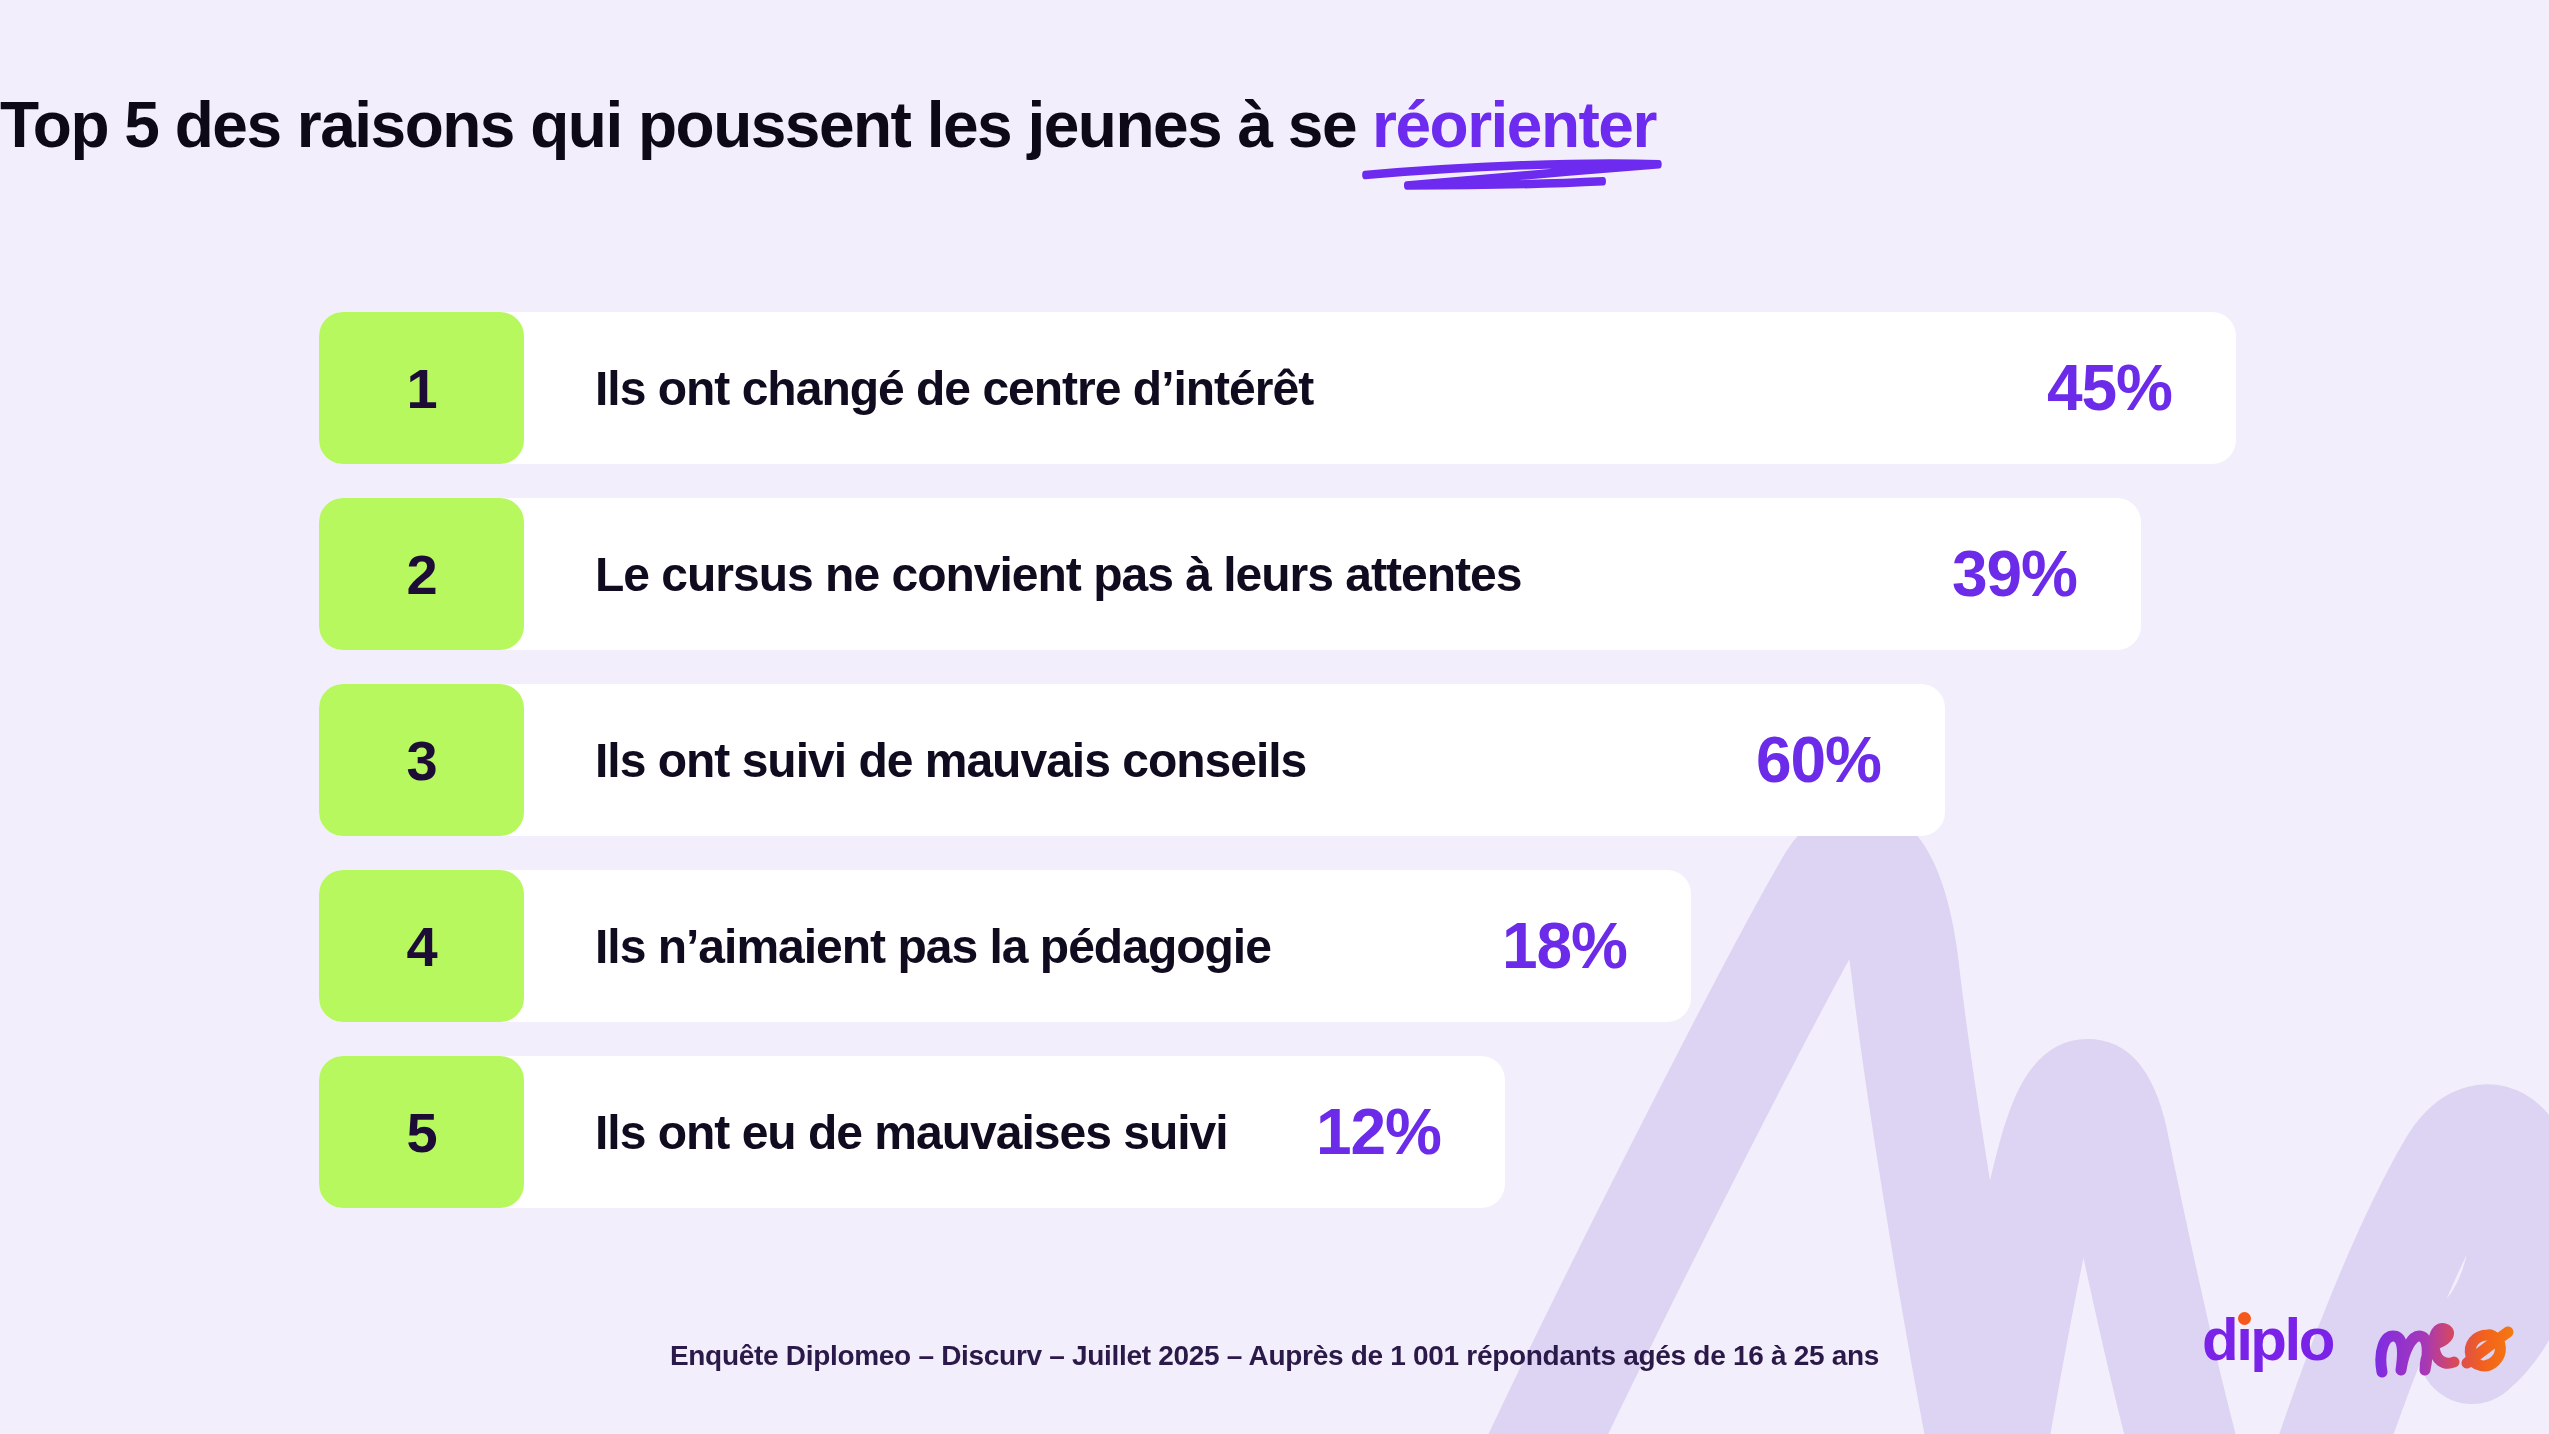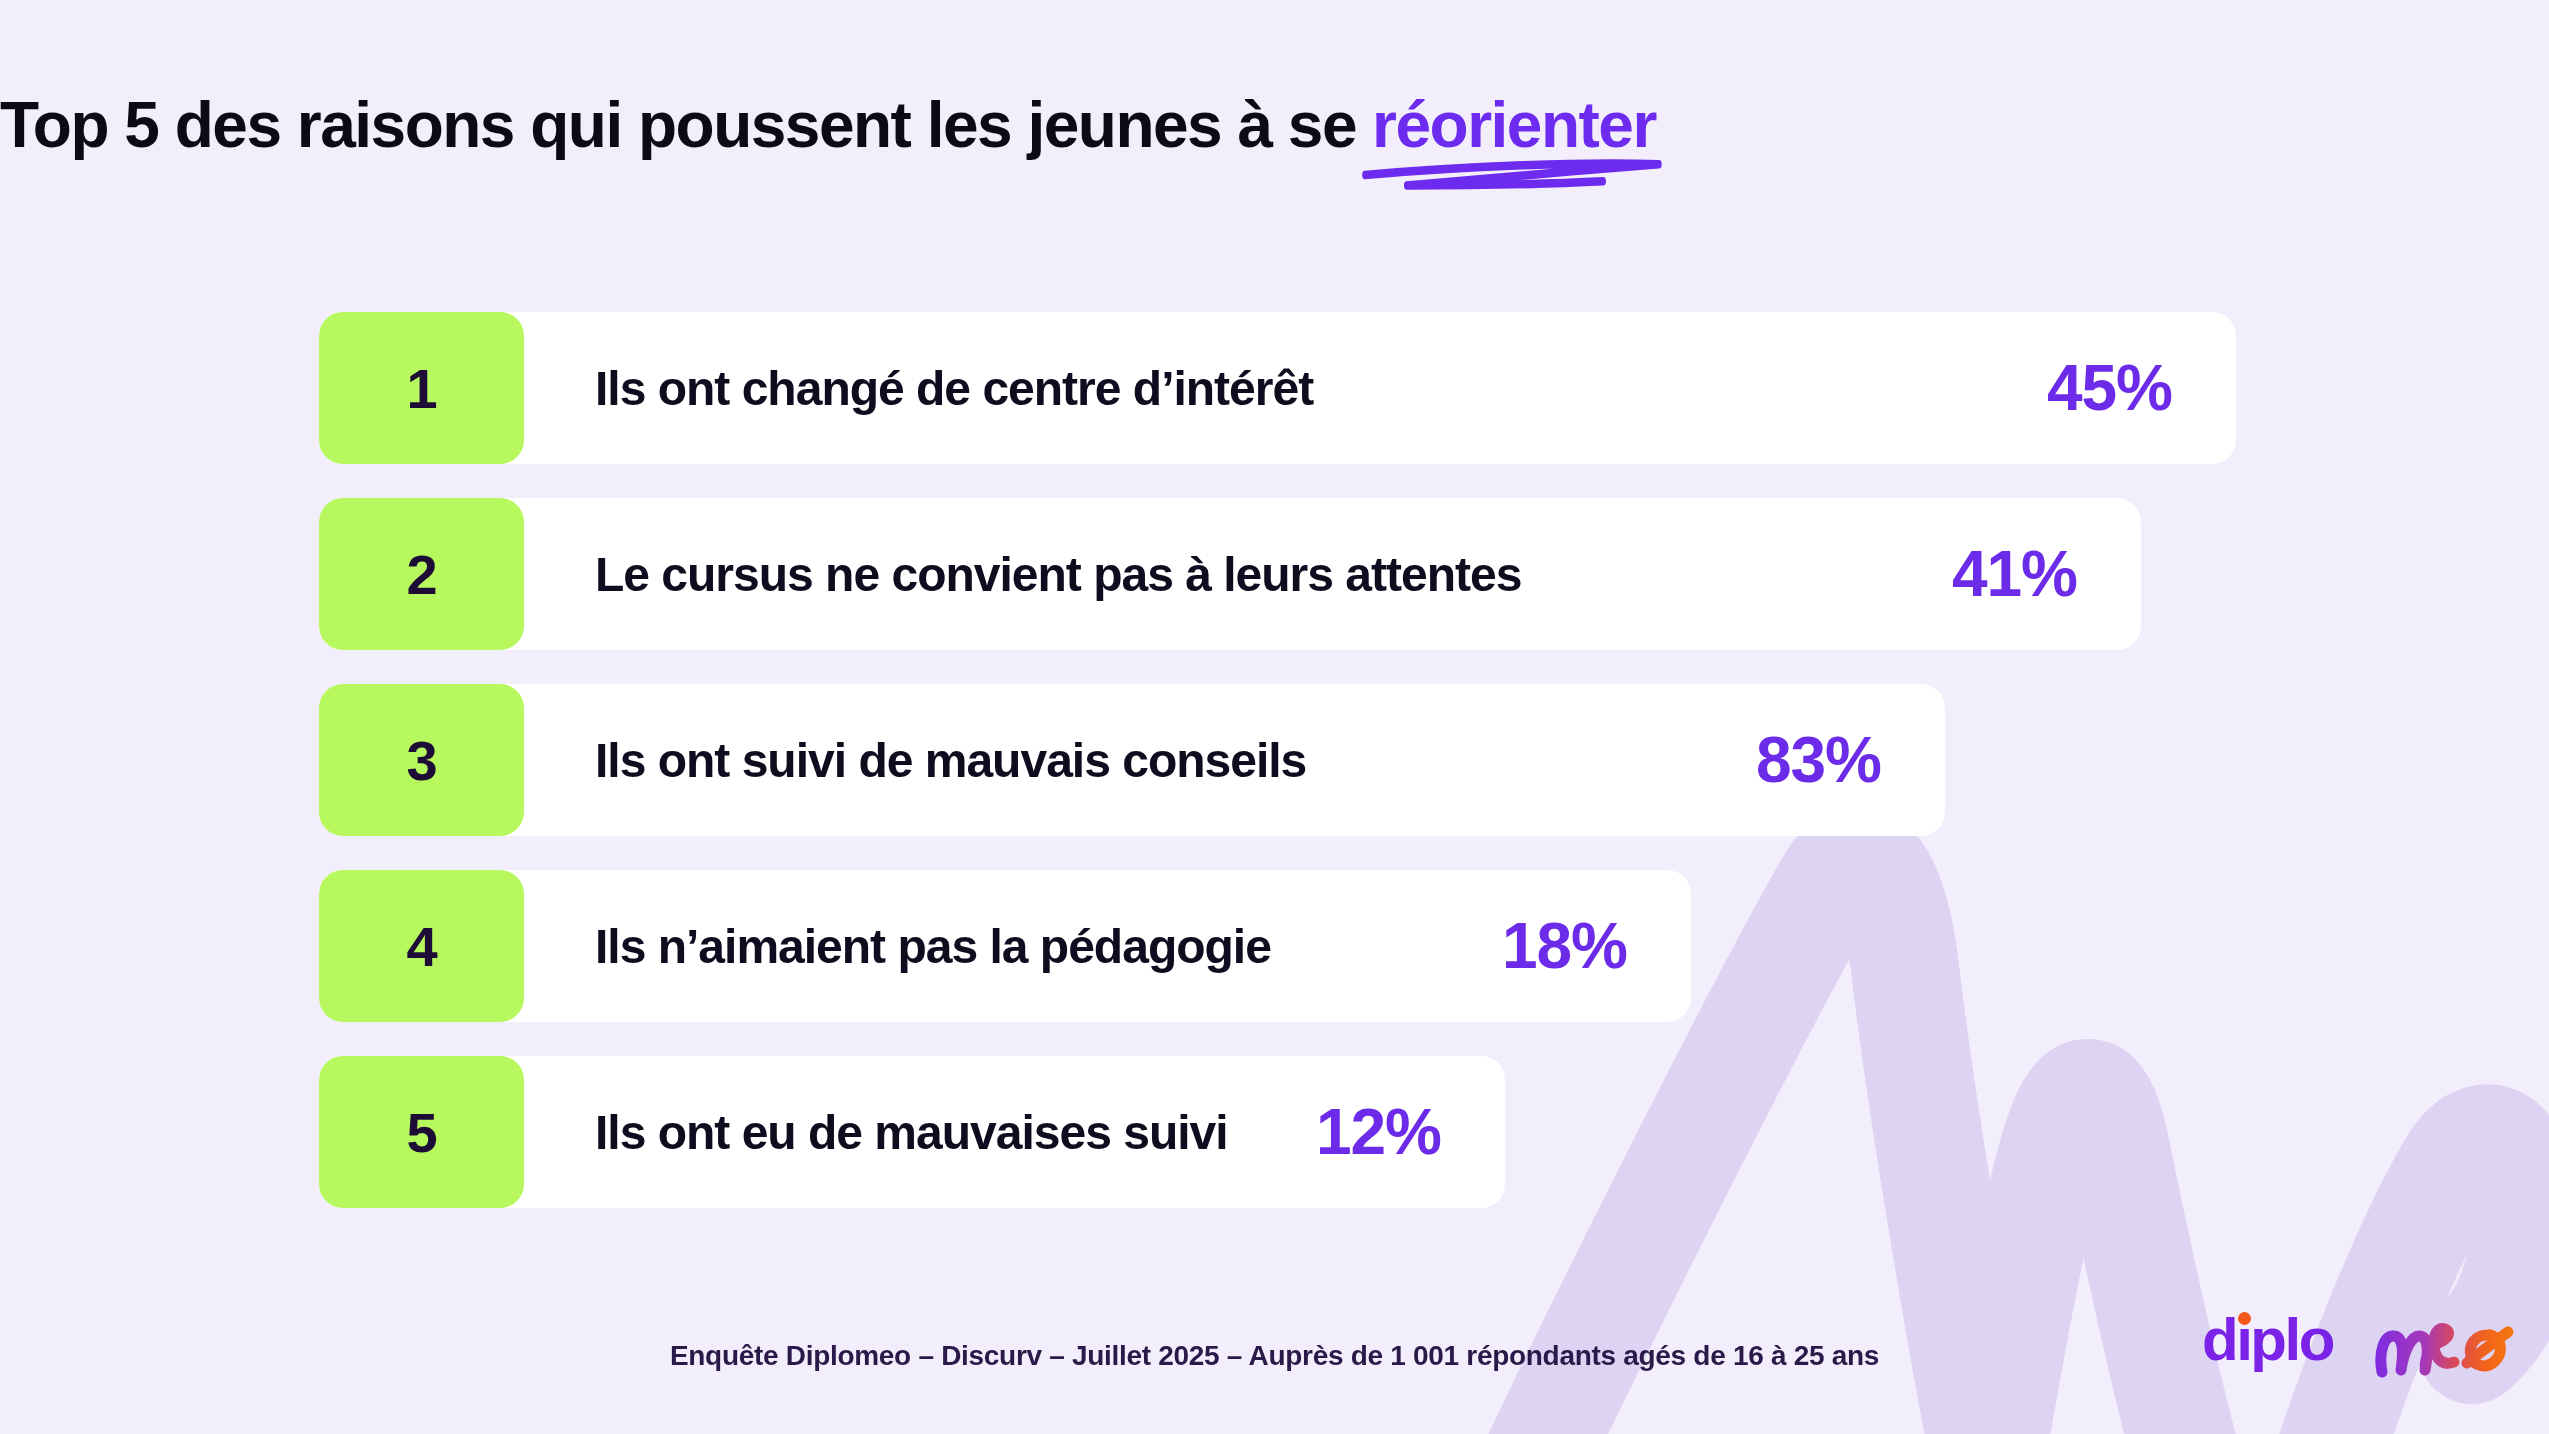--- a/index.html
+++ b/index.html
@@ -107,31 +107,31 @@
         <span class="value">45%</span>
       </div>
     </div>
 
     <div class="row" style="width: 1822px;">
       <div class="badge">
         <span>2</span>
       </div>
       <div class="bar-content">
         <span class="label">Le cursus ne convient pas à leurs attentes</span>
-        <span class="value">41%</span>
+        <span class="value">39%</span>
       </div>
     </div>
 
     <div class="row" style="width: 1626px;">
       <div class="badge">
         <span>3</span>
       </div>
       <div class="bar-content">
         <span class="label">Ils ont suivi de mauvais conseils</span>
-        <span class="value">83%</span>
+        <span class="value">60%</span>
       </div>
     </div>
 
     <div class="row" style="width: 1372px;">
       <div class="badge">
         <span>4</span>
       </div>
       <div class="bar-content">
         <span class="label">Ils n’aimaient pas la pédagogie</span>
         <span class="value">18%</span>

